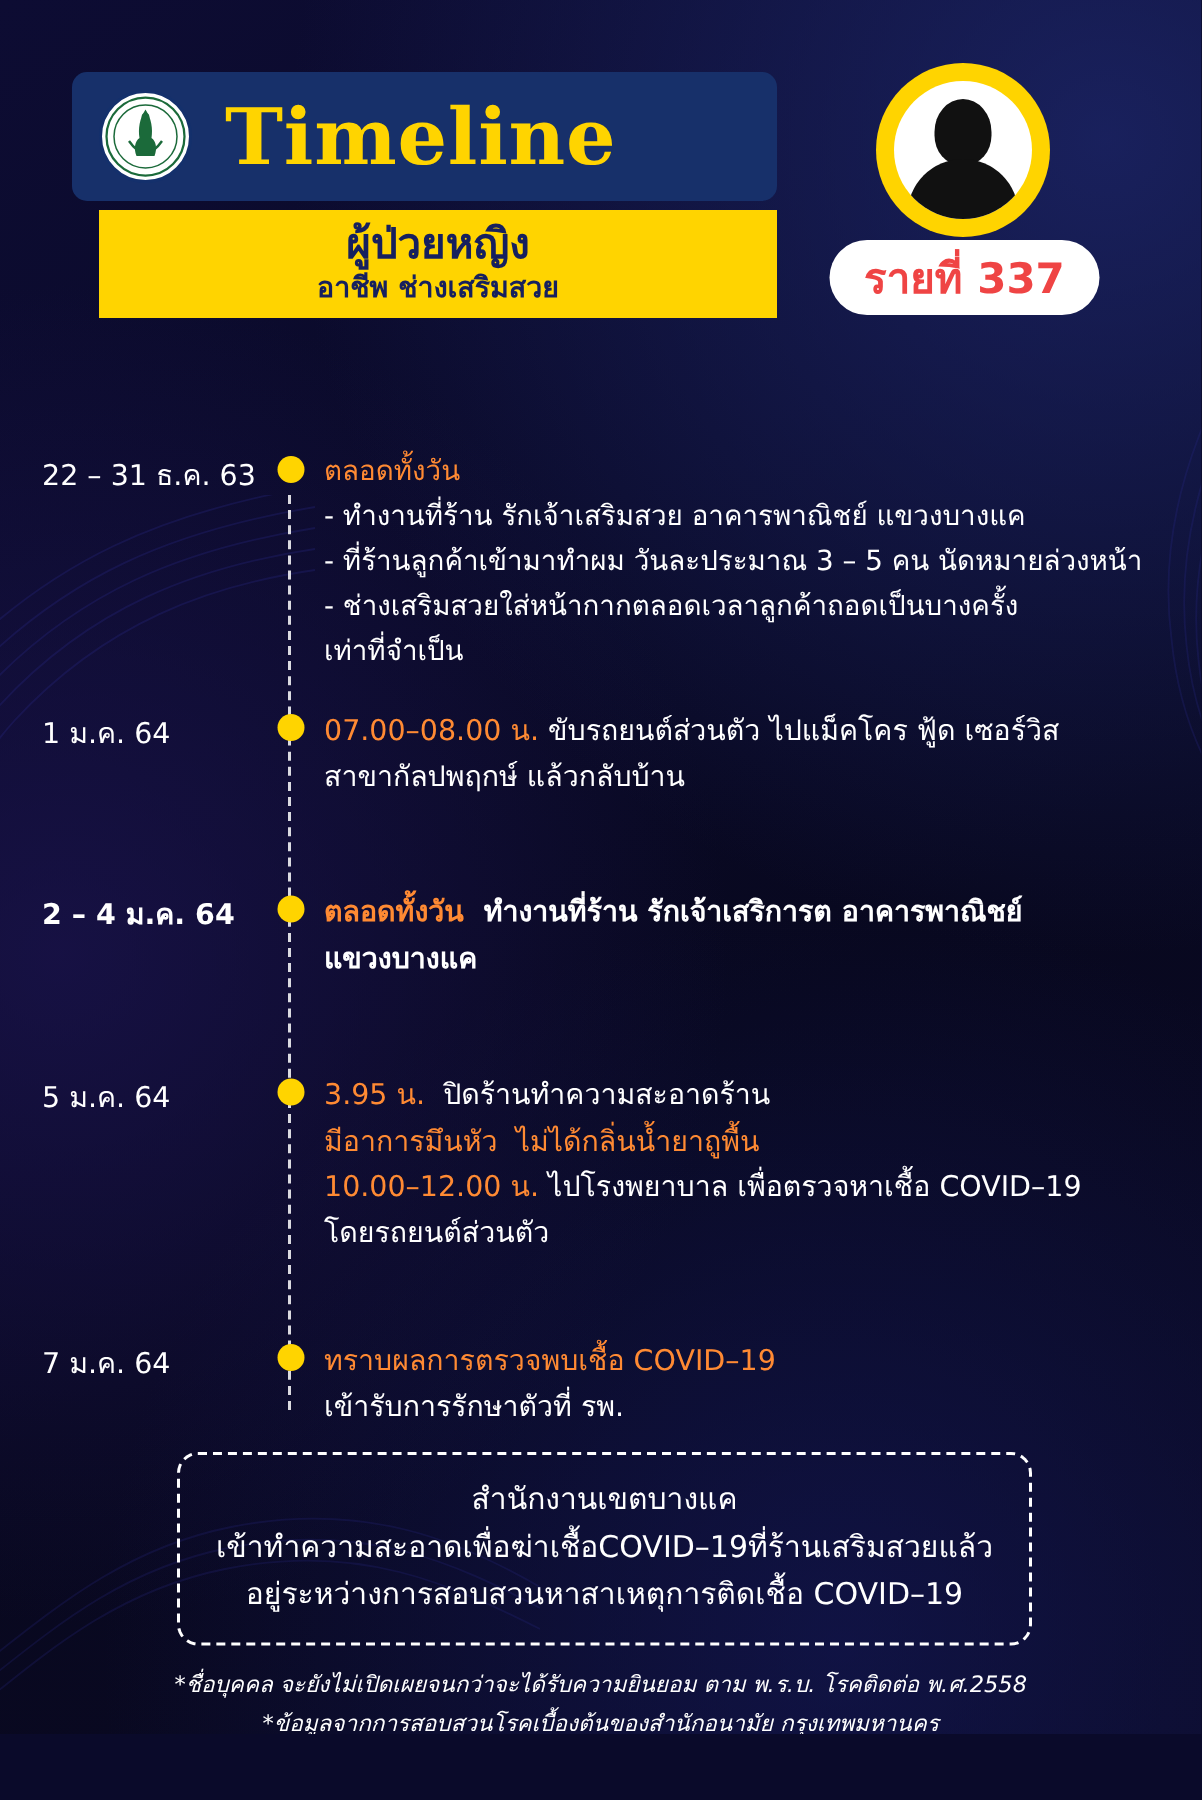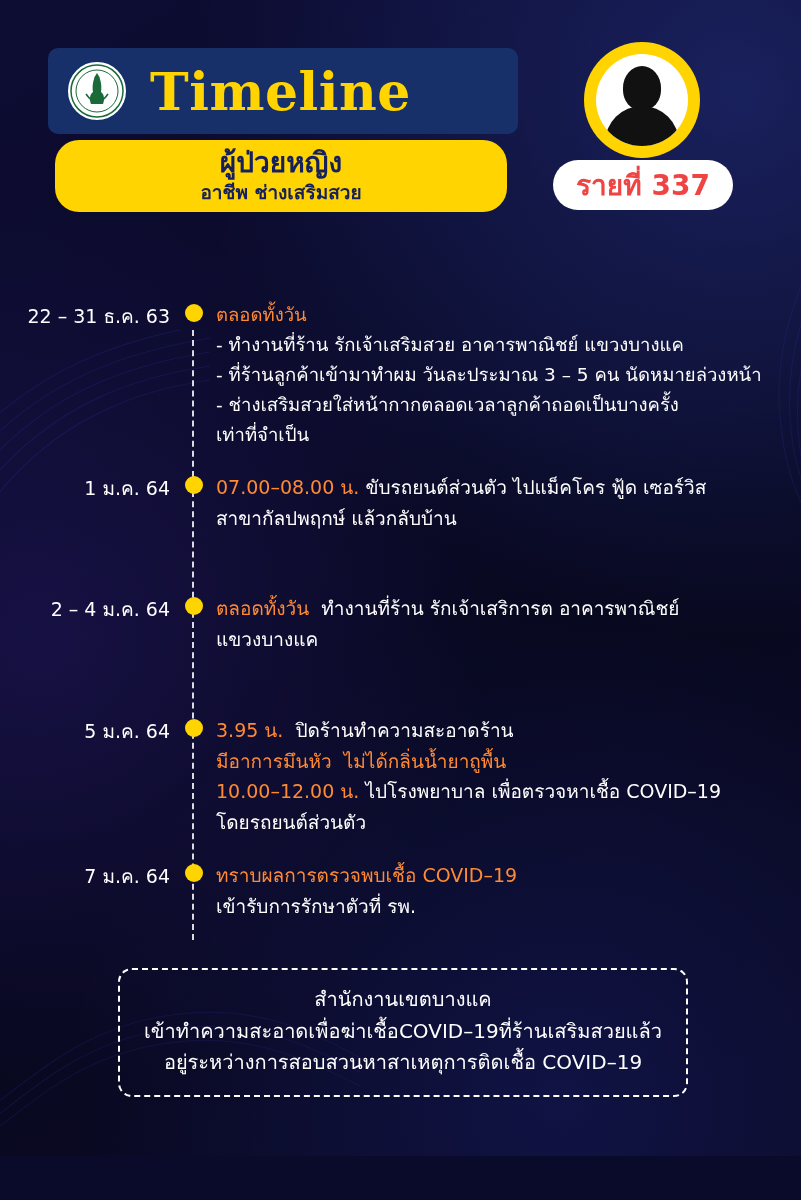--- a/index.html
+++ b/index.html
@@ -67,26 +67,26 @@
   .title-text {
     color: #ffd400;
     font-size: 52px;
     font-weight: bold;
     letter-spacing: 0.5px;
     margin-left: 22px;
     font-family: "DejaVu Serif", "Liberation Serif", serif;
   }
   .subtitle-plate {
     position: absolute;
-    left: 55px;
+    left: 66px;
     top: 140px;
     width: 452px;
     height: 72px;
     background: #ffd400;
-    border-radius: 24px;
+    border-radius: 0;
     text-align: center;
     padding-top: 6px;
   }
   .subtitle-main {
     color: #16205e;
     font-size: 28px;
     font-weight: bold;
     line-height: 1.2;
   }
   .subtitle-sub {
@@ -172,26 +172,27 @@
     border-left: 2px dashed #ffffff;
     opacity: 0.85;
   }
   .event {
     position: relative;
     display: flex;
     margin-bottom: 6px;
   }
   .ev-date {
     width: 180px;
-    text-align: right;
+    text-align: left;
     color: #ffffff;
     font-size: 19px;
     padding-right: 10px;
     padding-top: 1px;
     white-space: nowrap;
+    padding-left: 28px;
   }
   .ev-dot-col {
     width: 28px;
     display: flex;
     justify-content: center;
     padding-top: 4px;
   }
   .dot {
     width: 18px;
     height: 18px;
@@ -329,32 +330,32 @@
       <div class="ev-date">1 ม.ค. 64</div>
       <div class="ev-dot-col">
           <div class="dot"></div>
         </div>
       <div class="ev-body">
         <div class="ev-line"><span class="hl">07.00–08.00 น.</span><span> ขับรถยนต์ส่วนตัว ไปแม็คโคร ฟู้ด เซอร์วิส</span></div>
         <div class="ev-line">สาขากัลปพฤกษ์ แล้วกลับบ้าน</div>
       </div>
     </div>
 
-    <div class="event" style="margin-bottom:60px;">
+    <div class="event" style="margin-bottom:60px;font-weight:bold;">
       <div class="ev-date">2 – 4  ม.ค. 64</div>
       <div class="ev-dot-col">
           <div class="dot"></div>
         </div>
       <div class="ev-body">
         <div class="ev-line"><span class="hl">ตลอดทั้งวัน</span><span>  ทำงานที่ร้าน รักเจ้าเสริการต อาคารพาณิชย์</span></div>
         <div class="ev-line">แขวงบางแค</div>
       </div>
     </div>
 
-    <div class="event" style="margin-bottom:22px;">
+    <div class="event" style="margin-bottom:54px;">
       <div class="ev-date">5 ม.ค. 64</div>
       <div class="ev-dot-col">
           <div class="dot"></div>
         </div>
       <div class="ev-body">
         <div class="ev-line"><span class="hl">3.95 น.</span><span>  ปิดร้านทำความสะอาดร้าน</span></div>
         <div class="ev-line"><span class="hl">มีอาการมึนหัว  ไม่ได้กลิ่นน้ำยาถูพื้น</span></div>
         <div class="ev-line"><span class="hl">10.00–12.00 น.</span><span> ไปโรงพยาบาล เพื่อตรวจหาเชื้อ COVID–19</span></div>
         <div class="ev-line">โดยรถยนต์ส่วนตัว</div>
       </div>
@@ -371,14 +372,18 @@
       </div>
     </div>
   </div>
 
   <div class="note-box">
     <div class="note-line">สำนักงานเขตบางแค</div>
     <div class="note-line">เข้าทำความสะอาดเพื่อฆ่าเชื้อCOVID–19ที่ร้านเสริมสวยแล้ว</div>
     <div class="note-line">อยู่ระหว่างการสอบสวนหาสาเหตุการติดเชื้อ COVID–19</div>
   </div>
 
+  <div class="footnotes">
+    <div class="footnote">*ชื่อบุคคล จะยังไม่เปิดเผยจนกว่าจะได้รับความยินยอม ตาม พ.ร.บ. โรคติดต่อ พ.ศ.2558</div>
+    <div class="footnote">*ข้อมูลจากการสอบสวนโรคเบื้องต้นของสำนักอนามัย กรุงเทพมหานคร</div>
+  </div>
 
 </div>
 
 </body></html>

